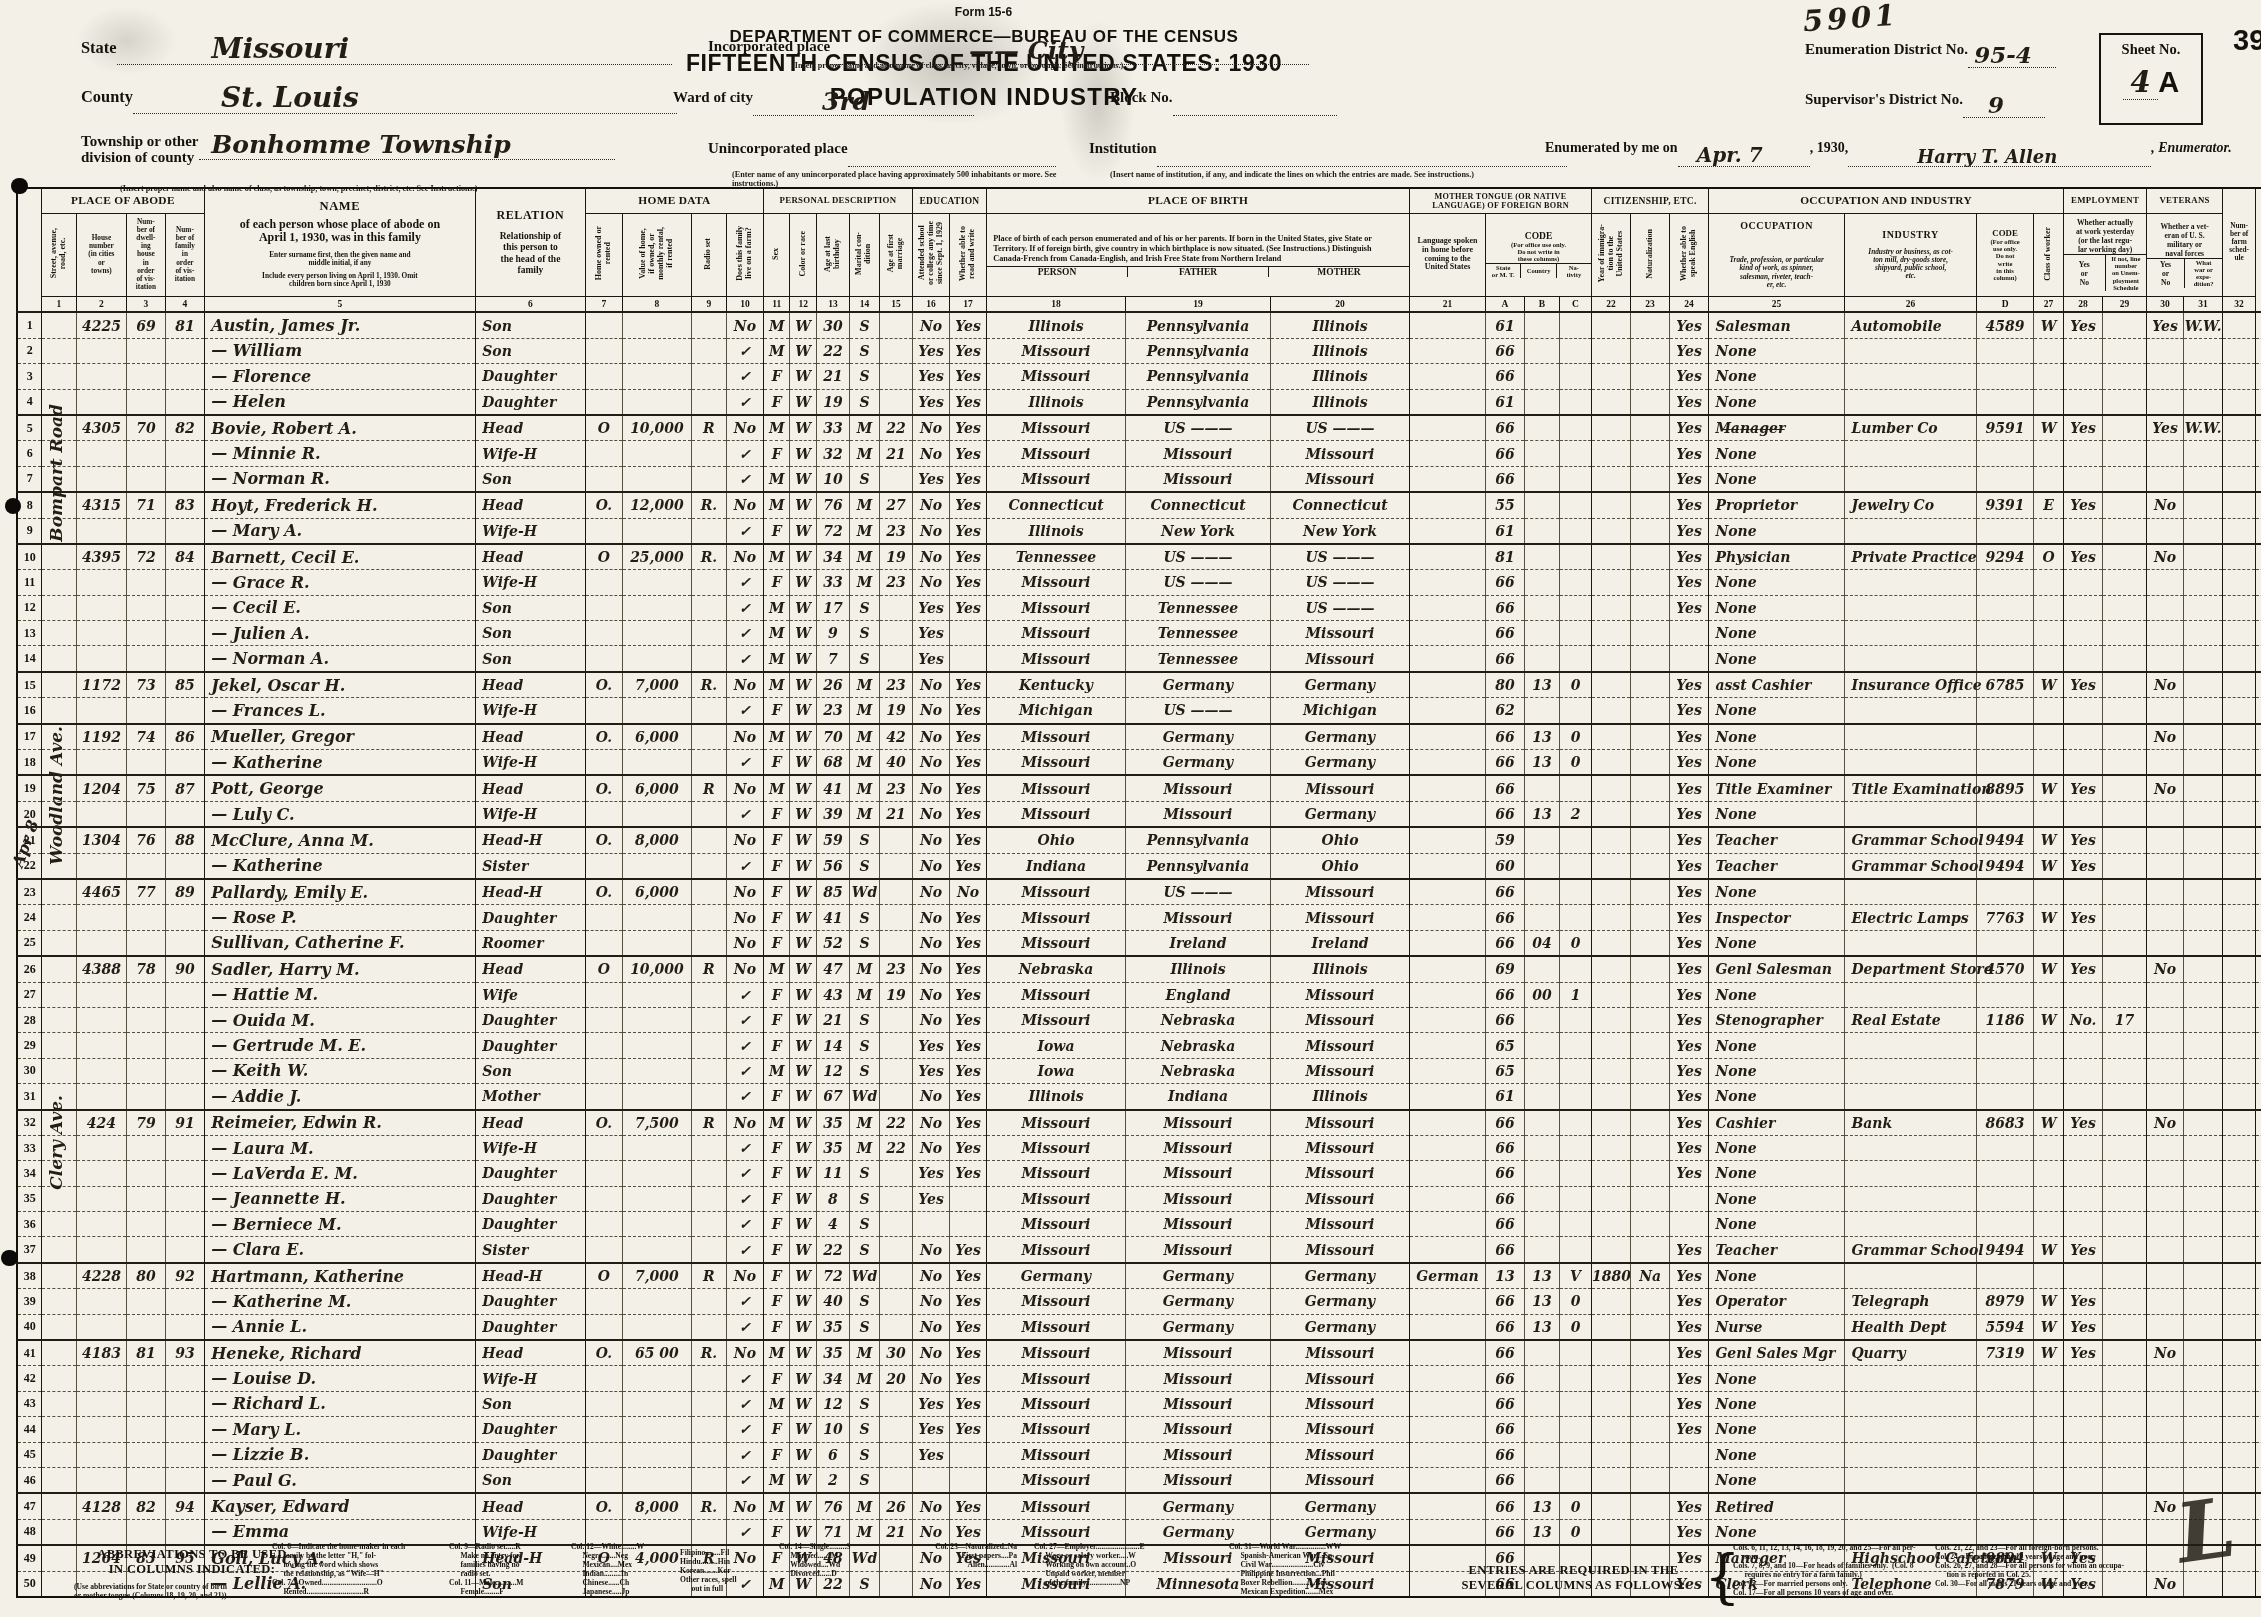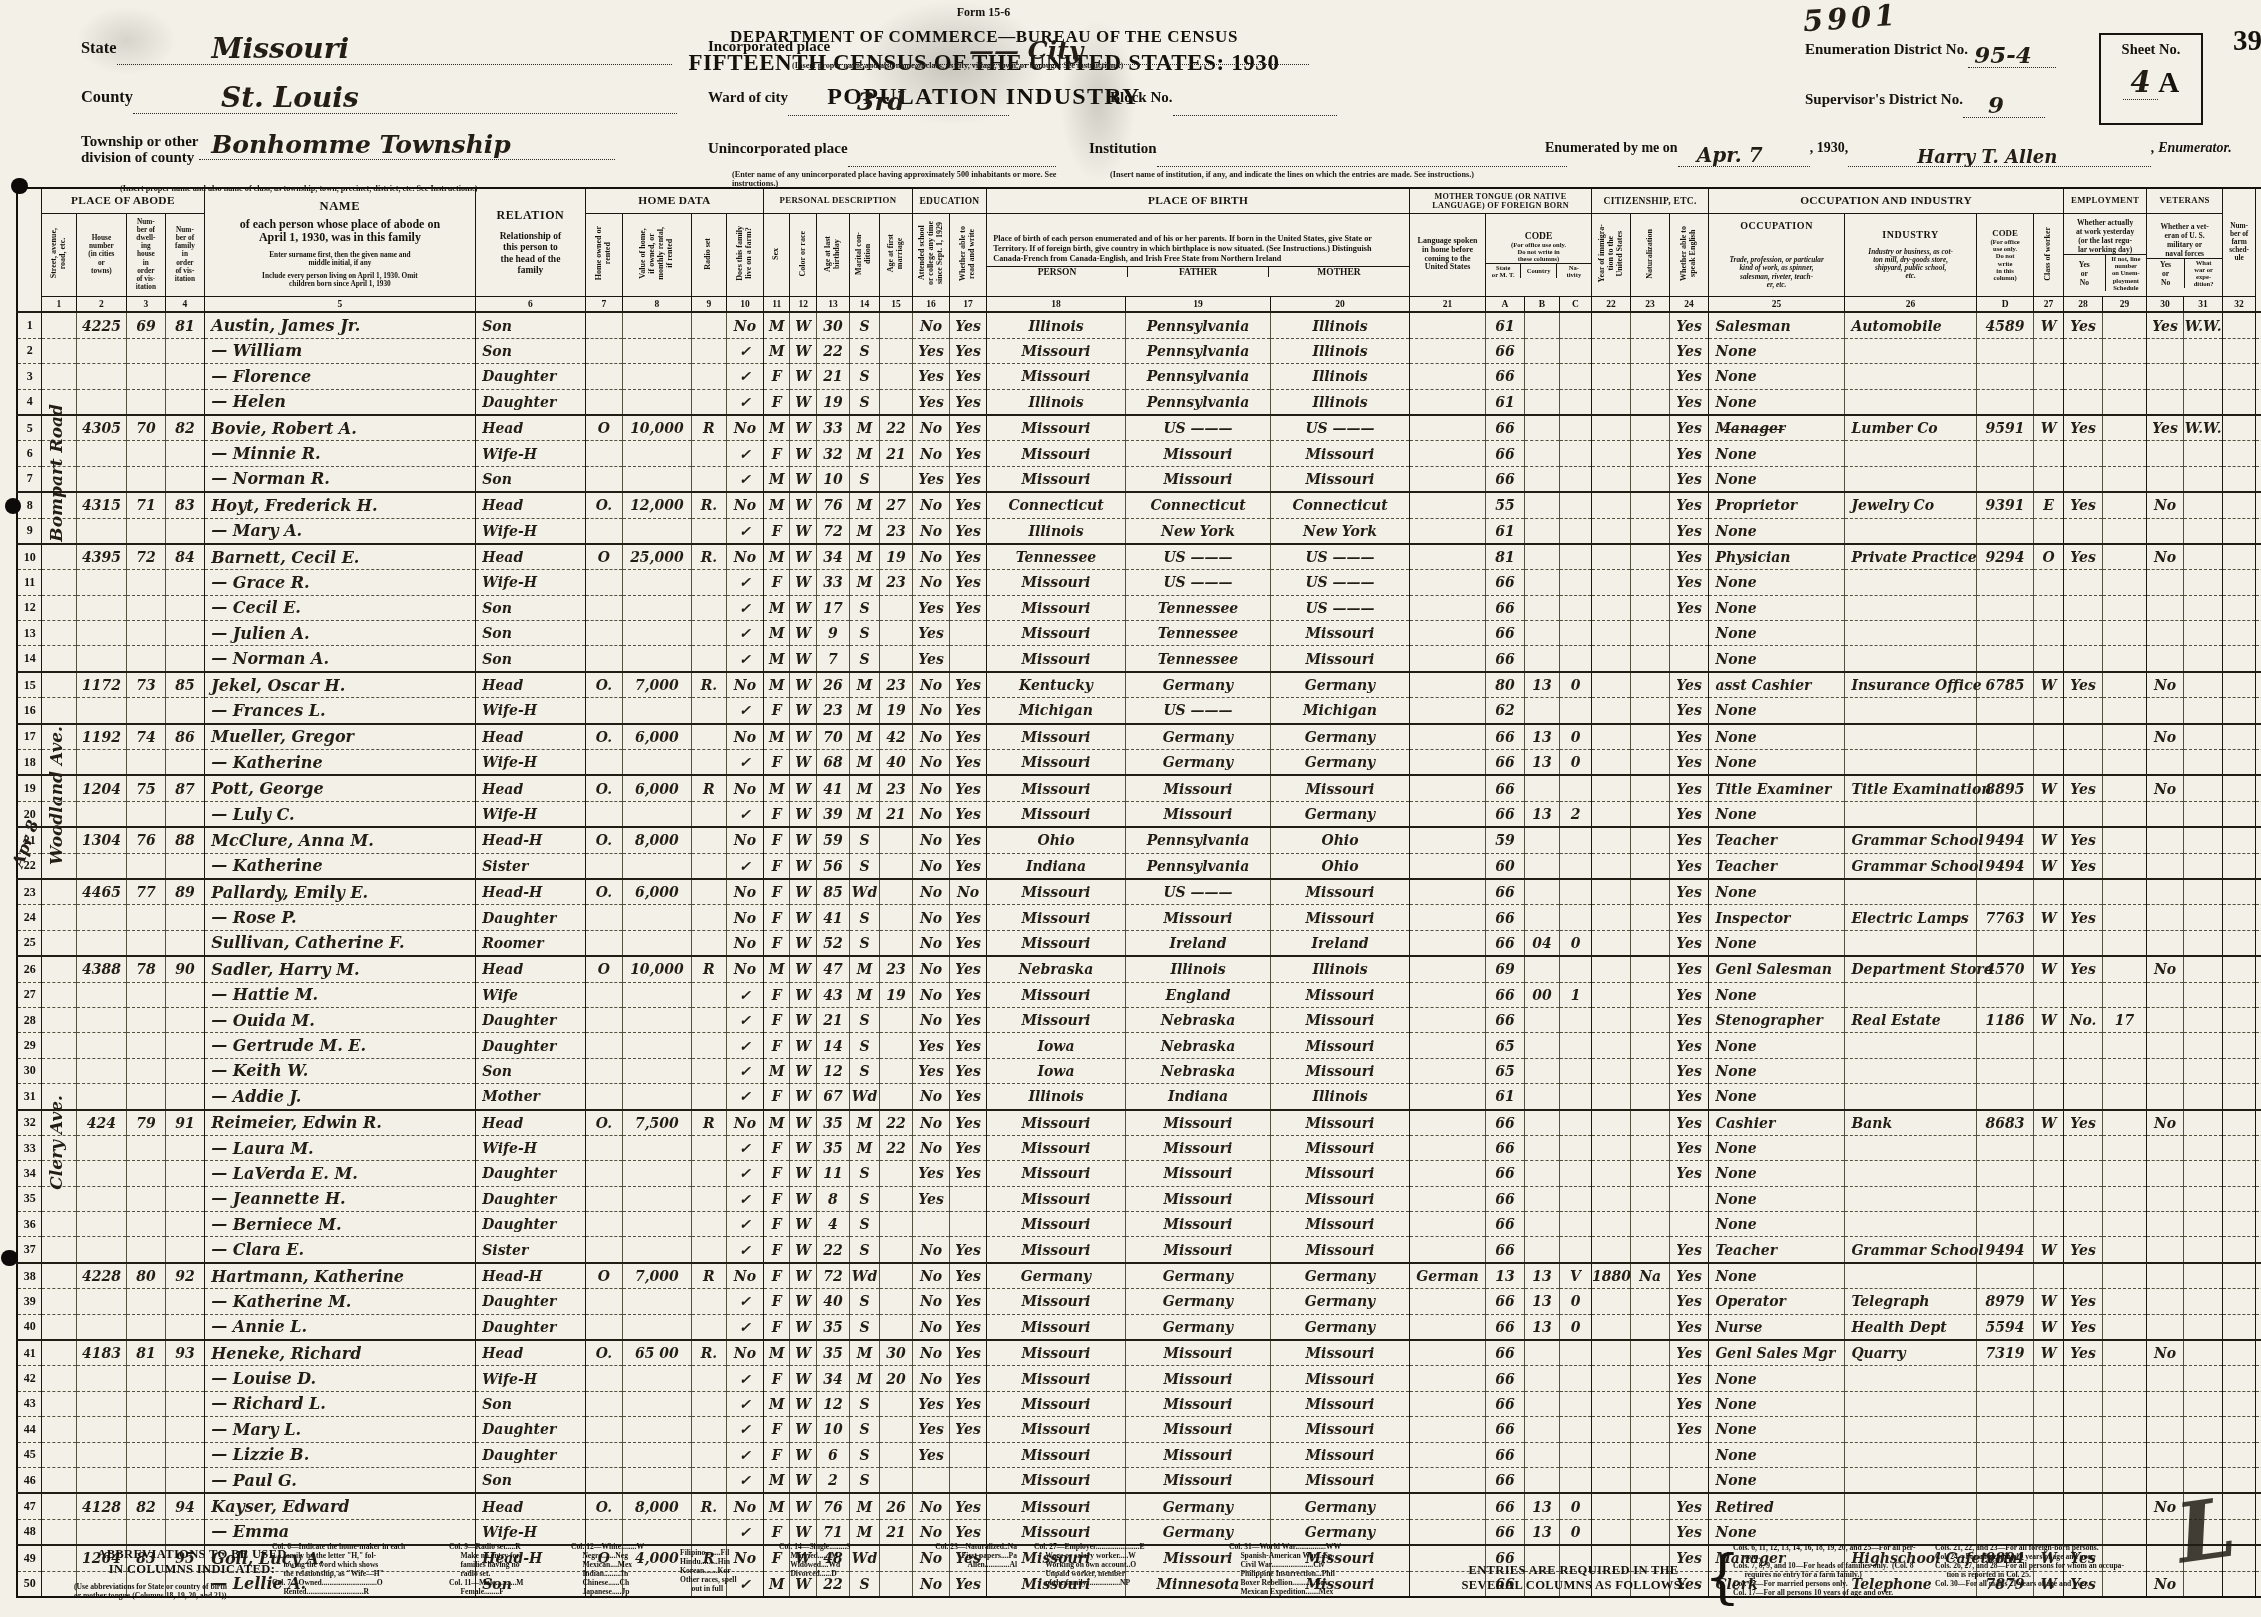--- a/index.html
+++ b/index.html
@@ -1,21 +1,21 @@
 <!DOCTYPE html>
 <html style="font-size:10px"><head>
 <meta charset="utf-8">
 <style>
   html,body{margin:0;padding:0}
   body{
     position:relative;width:2261px;height:1618px;overflow:hidden;
     background:#f3f0e7;color:#15120e;font-family:"Liberation Serif",serif;
   }
   .smudge{position:absolute;pointer-events:none}
-  .print{font-family:Liberation Serif, serif}
+  .print{font-family:Liberation Sans, sans-serif}
   .hw{font-family:"DejaVu Serif",serif;font-style:italic;font-weight:700;color:#231d15}
   .abs{position:absolute}
   .ctr{text-align:center}
   .b{font-weight:bold}
   
   .fld{position:absolute;display:flex;}
   .fld .lbl{font-weight:bold;white-space:pre-line;line-height:1.05}
   .fld .line{border-bottom:1.9px dotted #2c2a24;position:relative;height:25px}
   .fld .line .val{position:absolute;bottom:-1.3px;left:25px;white-space:nowrap}
   .note{position:absolute;font-size:8.2px;font-weight:bold;color:#1c1914;white-space:pre-line;line-height:1.1}
@@ -100,21 +100,21 @@
 <div class="note" style="left:120px;top:184px;width:568px">(Insert proper name and also name of class, as township, town, precinct, district, etc.   See Instructions.)</div>
 
 <div class="fld" style="left:708px;top:39px">
   <span class="lbl" style="font-size:15px">Incorporated place</span>
   <span class="line" style="width:479px">
       <span class="val hw" style="font-size:25px;left:139px">—— City</span>
     </span>
 </div>
 <div class="note" style="left:792px;top:61px;width:479px">(Insert proper name and also name of class, as city, village, town, or borough.   See instructions.)</div>
 
-<div class="fld" style="left:708px;top:90px">
+<div class="fld" style="left:673px;top:90px">
   <span class="lbl" style="font-size:15px">Ward of city</span>
   <span class="line" style="width:221px">
       <span class="val hw" style="font-size:25px;left:69px">3rd</span>
     </span>
 </div>
 <div class="fld" style="left:1110px;top:90px">
   <span class="lbl" style="font-size:15px">Block No.</span>
   <span class="line" style="width:164px">
       <span class="val hw" style="font-size:23px"></span>
     </span>

